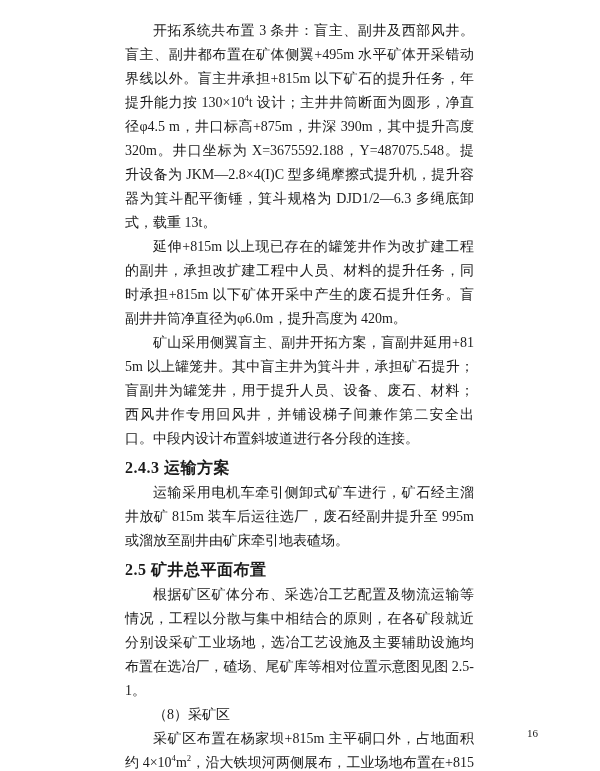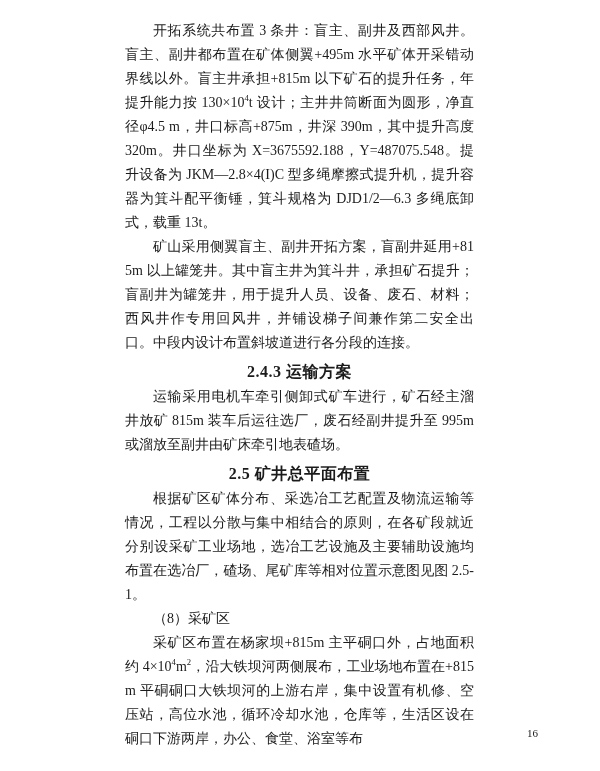--- a/index.html
+++ b/index.html
@@ -25,21 +25,21 @@
     line-height: 24px;
     text-align: justify;
     text-indent: 2em;
     word-break: break-all;
   }
   .section-heading {
     margin: 4px 0 0 0;
     font-size: 16px;
     line-height: 26px;
     font-weight: bold;
-    text-align: center;
+    text-align: left;
     text-indent: 0;
     letter-spacing: 0.5px;
   }
   sup.exp {
     font-size: 0.62em;
     line-height: 0;
     vertical-align: super;
   }
   .page-number {
     position: absolute;
@@ -52,20 +52,21 @@
     color: #1b1b1b;
   }
 </style>
 </head>
 <body>
 
 <div class="page">
 
   <p class="body-para"><span>开拓系统共布置 3 条井：盲主、副井及西部风井。盲主、副井都布置在矿体侧翼+495m 水平矿体开采错动界线以外。盲主井承担+815m 以下矿石的提升任务，年提升能力按 130×10</span><sup class="exp">4</sup><span>t 设计；主井井筒断面为圆形，净直径φ4.5 m，井口标高+875m，井深 390m，其中提升高度 320m。井口坐标为 X=3675592.188，Y=487075.548。提升设备为 JKM—2.8×4(I)C 型多绳摩擦式提升机，提升容器为箕斗配平衡锤，箕斗规格为 DJD1/2—6.3 多绳底卸式，载重 13t。</span></p>
 
+  <p class="body-para">延伸+815m 以上现已存在的罐笼井作为改扩建工程的副井，承担改扩建工程中人员、材料的提升任务，同时承担+815m 以下矿体开采中产生的废石提升任务。盲副井井筒净直径为φ6.0m，提升高度为 420m。</p>
 
   <p class="body-para">矿山采用侧翼盲主、副井开拓方案，盲副井延用+815m 以上罐笼井。其中盲主井为箕斗井，承担矿石提升；盲副井为罐笼井，用于提升人员、设备、废石、材料；西风井作专用回风井，并铺设梯子间兼作第二安全出口。中段内设计布置斜坡道进行各分段的连接。</p>
 
 
   <h3 class="section-heading">2.4.3 运输方案</h3>
 
   <p class="body-para">运输采用电机车牵引侧卸式矿车进行，矿石经主溜井放矿 815m 装车后运往选厂，废石经副井提升至 995m 或溜放至副井由矿床牵引地表碴场。</p>
 
 
   <h3 class="section-heading">2.5 矿井总平面布置</h3>

